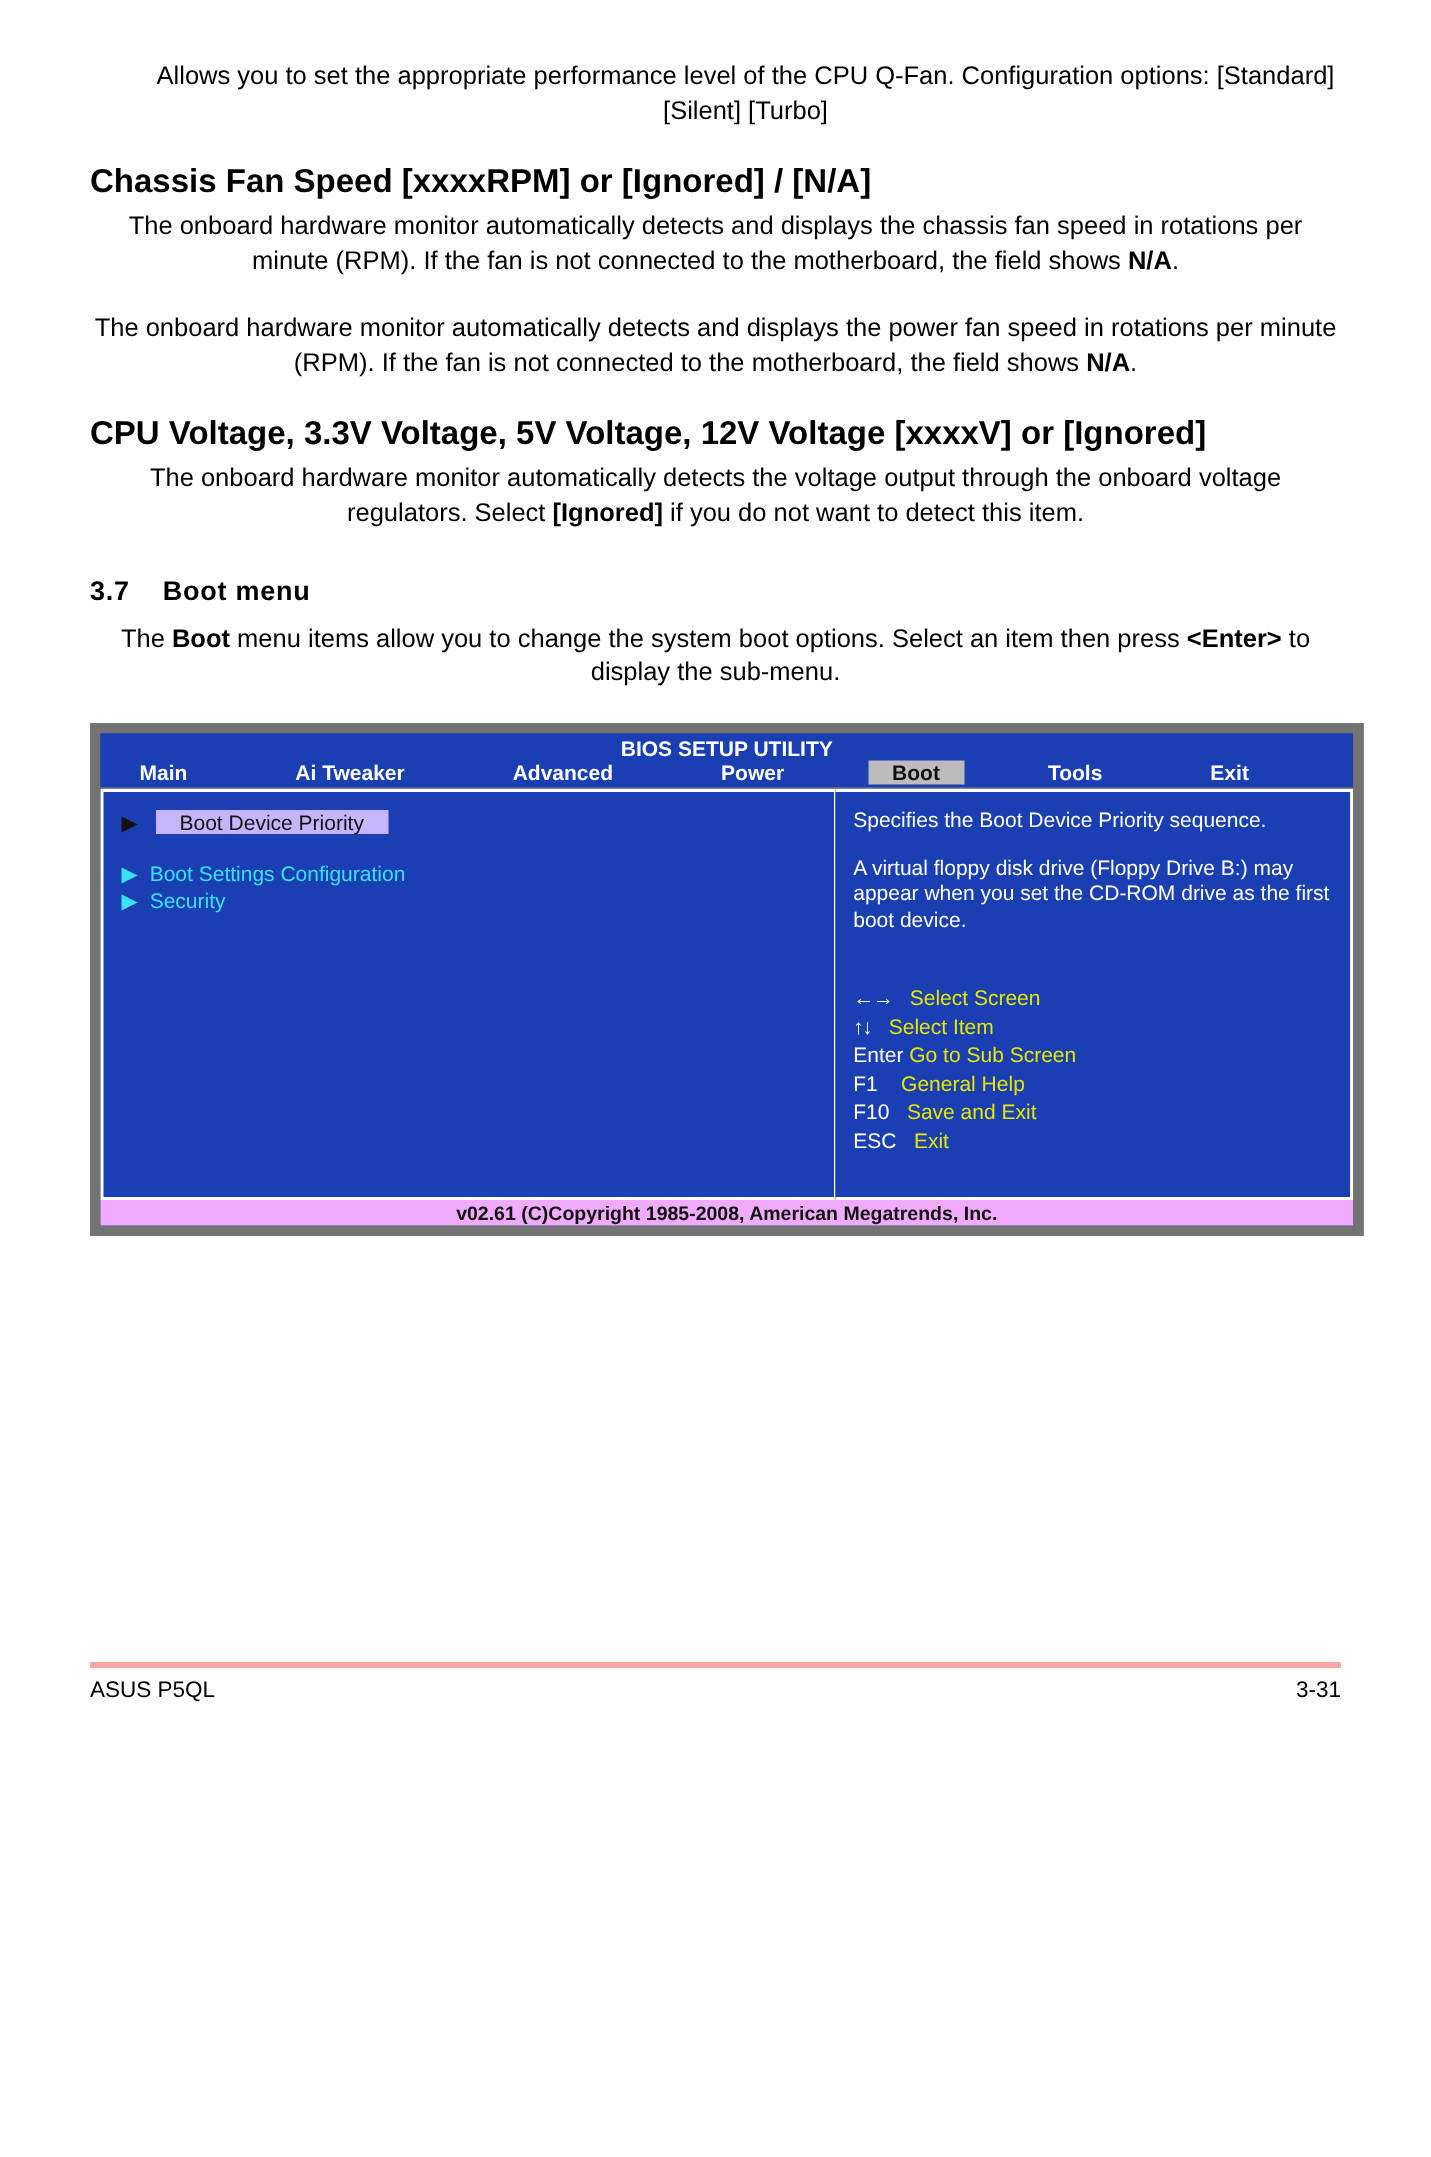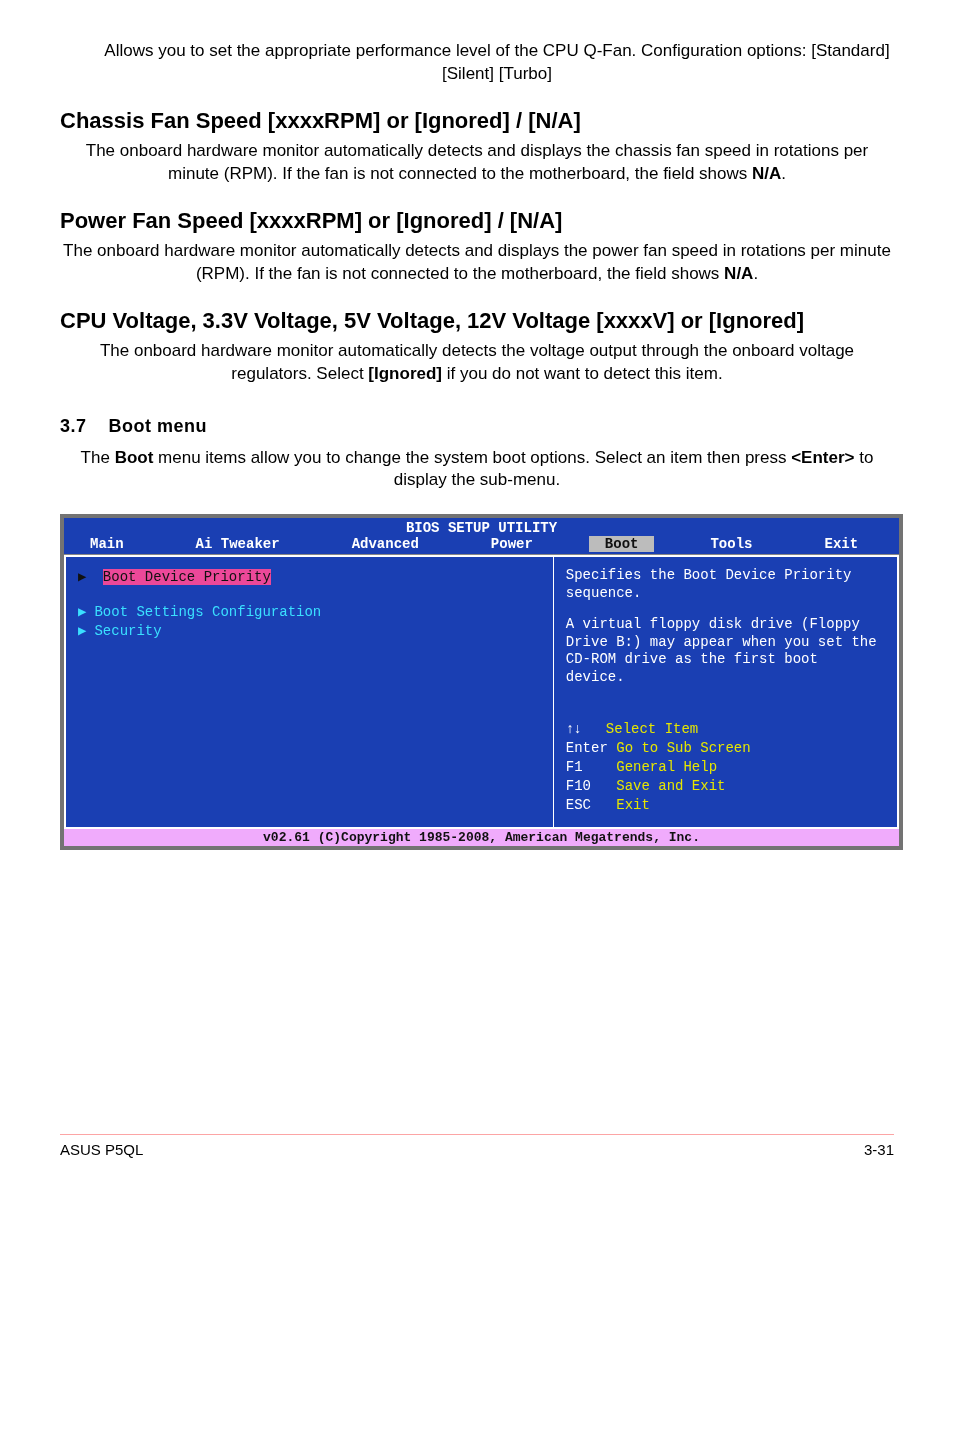--- a/index.html
+++ b/index.html
@@ -36,25 +36,25 @@
   }
   .chapter {
     font-size: 18px;
     font-weight: bold;
     margin: 30px 0 10px 0;
     letter-spacing: 0.5px;
   }
   .bios-box {
     width: 835px;
     margin: 16px 0 0 0;
-    font-family: Liberation Mono, monospace;
+    font-family: Liberation Sans, sans-serif;
     font-size: 14px;
     background: #1a3fb3;
     color: #fff;
-    border: 4px solid #737373;
+    border: 7px solid #737373;
   }
   .bios-title {
     text-align: center;
     background: #1a3fb3;
     color: #fff;
     font-weight: bold;
     padding: 2px 0 0 0;
     font-size: 14px;
   }
   .bios-tabs {
@@ -94,23 +94,23 @@
     min-height: 250px;
   }
   .bios-item {
     display: flex;
     align-items: center;
     margin: 2px 0;
     color: #3ae0ff;
     font-weight: normal;
   }
   .bios-item.selected {
-    background: #ec4899;
-    color: #111;
-    padding: 0 0;
+    background: #c4b5fd;
+    color: #111;
+    padding: 0 16px;
     display: inline-flex;
   }
   .tri {
     color: #3ae0ff;
     margin-right: 8px;
   }
   .tri.sel {
     color: #111;
   }
   .bios-help-text {
@@ -126,21 +126,21 @@
   .bios-keys .arrows { letter-spacing: -1px; }
   .bios-footer {
     background: #f0abfc;
     color: #111;
     text-align: center;
     padding: 1px 0;
     font-weight: bold;
     font-size: 13px;
   }
   .footer {
-    border-top: 1px solid #fca5a5;
+    border-top: 4px solid #fca5a5;
     margin: 260px 60px 0 60px;
     padding-top: 6px;
     font-size: 15px;
     display: flex;
     justify-content: space-between;
   }
 </style>
 </head>
 <body>
 
@@ -148,21 +148,20 @@
 
   <div class="indent">
     <p class="para">Allows you to set the appropriate performance level of the CPU Q-Fan. Configuration options: [Standard] [Silent] [Turbo]</p>
   </div>
 
   <h3 class="section-sub">Chassis Fan Speed [xxxxRPM] or [Ignored] / [N/A]</h3>
   <p class="para">
     <span>The onboard hardware monitor automatically detects and displays the chassis fan speed in rotations per minute (RPM). If the fan is not connected to the motherboard, the field shows </span><b>N/A</b><span>.</span>
   </p>
 
-  <h3 class="section-sub">Power Fan Speed [xxxxRPM] or [Ignored] / [N/A]</h3>
   <p class="para">
     <span>The onboard hardware monitor automatically detects and displays the power fan speed in rotations per minute (RPM). If the fan is not connected to the motherboard, the field shows </span><b>N/A</b><span>.</span>
   </p>
 
   <h3 class="section-sub">CPU Voltage, 3.3V Voltage, 5V Voltage, 12V Voltage [xxxxV] or [Ignored]</h3>
   <p class="para">
     <span>The onboard hardware monitor automatically detects the voltage output through the onboard voltage regulators. Select </span><b>[Ignored]</b><span> if you do not want to detect this item.</span>
   </p>
 
   <div class="chapter">
@@ -197,20 +196,21 @@
         <div class="bios-item">
           <span class="tri">▶</span>
           <span>Security</span>
         </div>
       </div>
       <div class="bios-right">
         <div class="bios-help-text">Specifies the Boot Device Priority sequence.</div>
         <div class="bios-help-text">A virtual floppy disk drive (Floppy Drive B:) may appear when you set the CD-ROM drive as the first boot device.</div>
         <div style="height:20px"></div>
         <div class="bios-keys">
+          <div><span class="arrows">←→</span>&nbsp;&nbsp;&nbsp;<span class="yel">Select Screen</span></div>
           <div><span class="arrows">↑↓</span>&nbsp;&nbsp;&nbsp;<span class="yel">Select Item</span></div>
           <div><span>Enter</span> <span class="yel">Go to Sub Screen</span></div>
           <div><span>F1</span>&nbsp;&nbsp;&nbsp;&nbsp;<span class="yel">General Help</span></div>
           <div><span>F10</span>&nbsp;&nbsp;&nbsp;<span class="yel">Save and Exit</span></div>
           <div><span>ESC</span>&nbsp;&nbsp;&nbsp;<span class="yel">Exit</span></div>
         </div>
       </div>
     </div>
     <div class="bios-footer">v02.61 (C)Copyright 1985-2008, American Megatrends, Inc.</div>
   </div>

